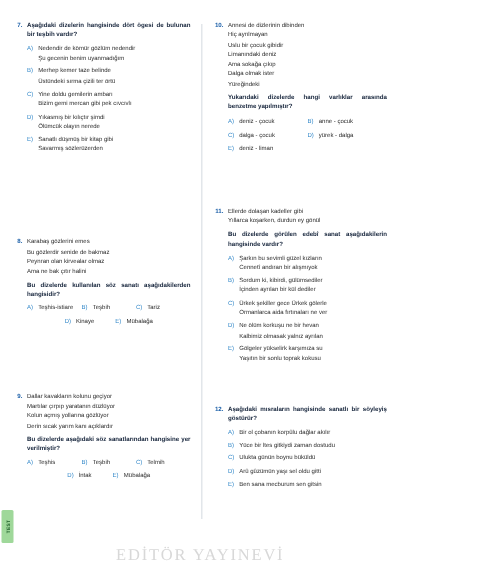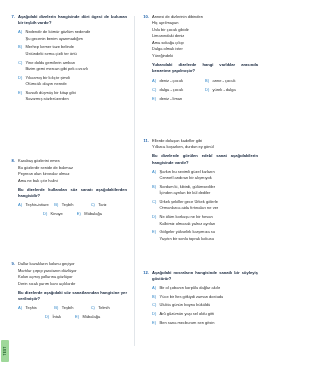--- a/index.html
+++ b/index.html
@@ -442,13 +442,14 @@
         </div>
       </div>
 
     </div>
   </div>
 
   <div class="side-tab">
     <span>TEST</span>
   </div>
 
+  <div class="watermark">EDİTÖR YAYINEVİ</div>
 </div>
 
 </body></html>

